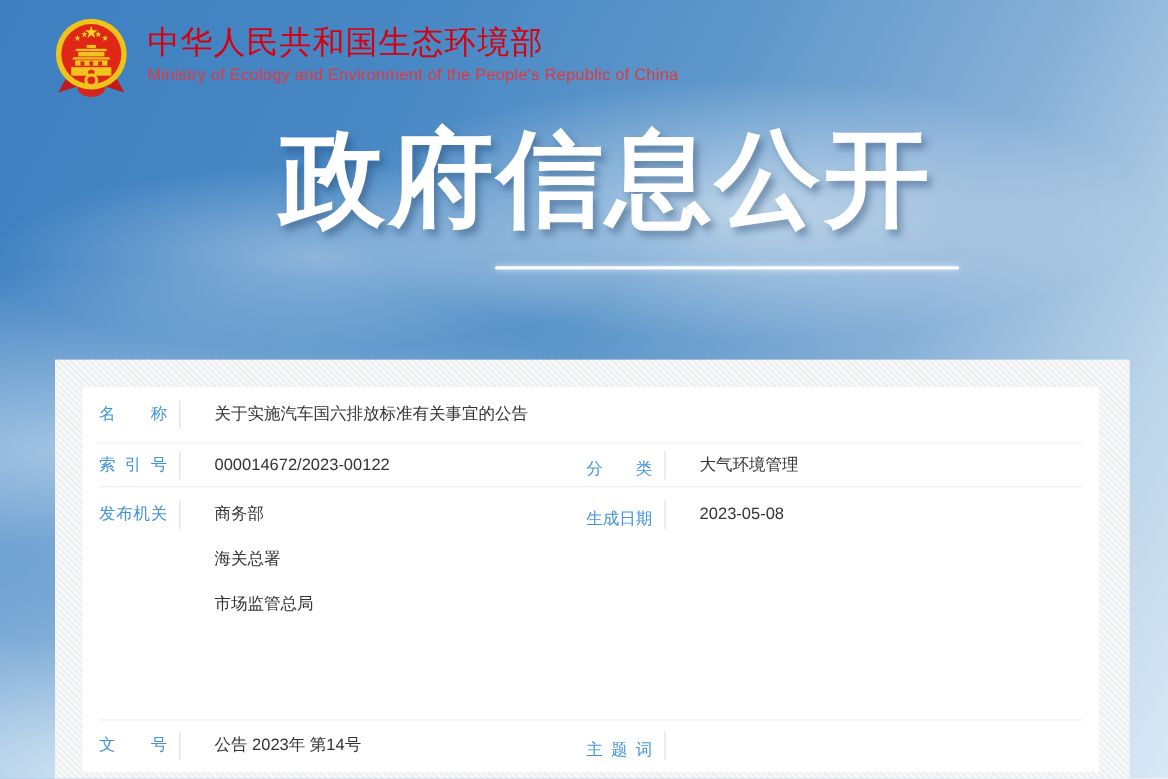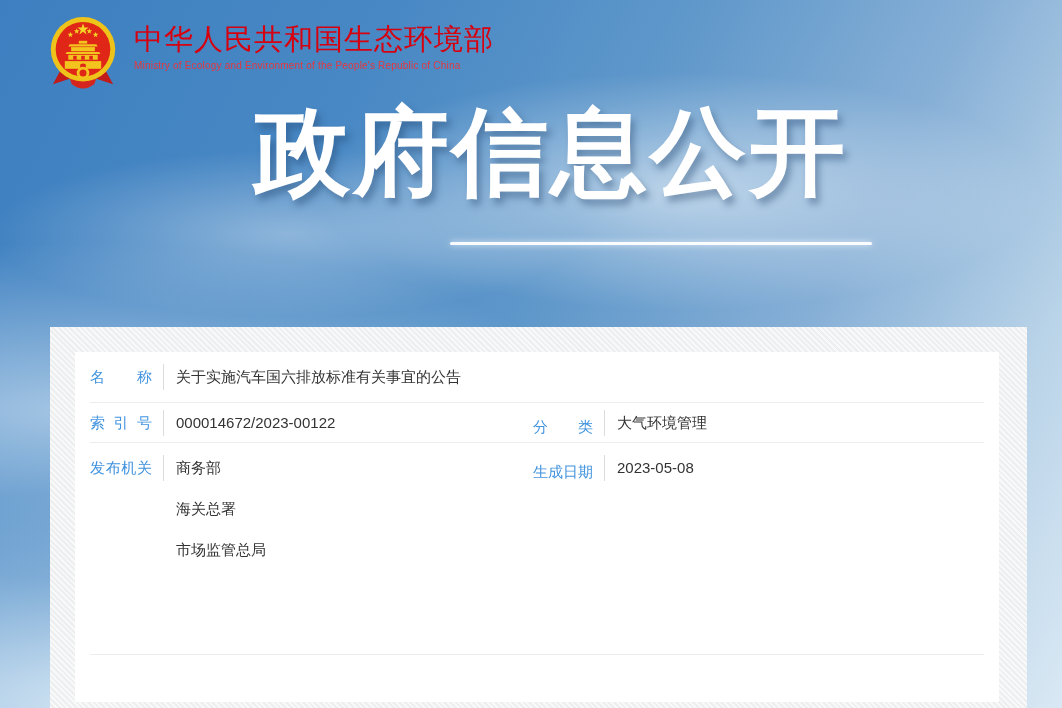--- a/index.html
+++ b/index.html
@@ -14,25 +14,25 @@
       radial-gradient(ellipse 760px 240px at 6% 58%, rgba(240,248,253,0.55), rgba(240,248,253,0) 70%),
       radial-gradient(ellipse 900px 300px at 12% 100%, rgba(224,238,248,0.95), rgba(224,238,248,0) 72%),
       linear-gradient(118deg, #3d7fc0 0%, #4888c4 28%, #5e97ca 48%, #86afd6 68%, #b9d3e8 85%, #d9e8f4 100%);
   }
 
   
   .header { position:absolute; left:48px; top:13px; display:flex; align-items:flex-start; }
   .emblem { width:70px; height:78px; display:block; }
   .ministry { margin-left:16px; padding-top:10px; cursor:pointer; }
   .ministry-cn { font-size:29px; font-weight:normal; color:#d7000f; letter-spacing:1px; line-height:1.15; }
-  .ministry-en { font-size:10px; color:#e23840; margin-top:4px; letter-spacing:0.2px; }
+  .ministry-en { font-size:15px; color:#e23840; margin-top:4px; letter-spacing:0.2px; }
 
   
   .banner-title {
-    position:absolute; left:40px; top:93px; width:1022px;
+    position:absolute; left:40px; top:104px; width:1022px;
     text-align:center; font-size:96px; font-weight:900; color:#ffffff;
     letter-spacing:3px; line-height:118px;
     text-shadow:4px 6px 7px rgba(35,70,110,0.42);
   }
   .banner-underline {
     position:absolute; left:450px; top:242px; width:422px; height:3px;
     background:#ffffff; opacity:0.96; border-radius:2px;
     box-shadow:0 0 6px rgba(255,255,255,0.8);
   }
 
@@ -58,21 +58,21 @@
   .cell-left { width:443px; flex:none; }
   .cell-right { flex:1; }
   .cell-top { align-items:flex-start; }
 
   .lbl {
     flex:none; width:62px; color:#4193de; font-size:15px;
     text-align:justify; text-align-last:justify; line-height:20px;
   }
   .lbl-right { width:60px;margin-top:8px; }
   .vline { flex:none; width:1px; height:26px; background:#dcdcdc; margin-left:11px; margin-right:12px; }
-  .val { color:#333333; font-size:15px; line-height:20px; white-space:nowrap; }
+  .val { color:#333333; font-size:15px; line-height:20px; white-space:nowrap;margin-left:19px; }
 
   .line41 { height:41px; display:flex; align-items:center; }
   .agency-list { display:flex; flex-direction:column; }
   .agency-list .line41 { padding-left:0; }
 </style>
 </head>
 <body>
 
 <div class="page">
 
@@ -158,16 +158,28 @@
           </div>
           <div class="line41">
               <span class="vline"></span>
             </div>
           <div class="line41">
               <span class="val">2023-05-08</span>
             </div>
         </div>
       </div>
 
+      <div class="row row-doc last">
+        <div class="cell cell-left">
+          <span class="lbl">文号</span>
+          <span class="vline"></span>
+          <span class="val">公告 2023年 第14号</span>
+        </div>
+        <div class="cell cell-right">
+          <span class="lbl lbl-right">主题词</span>
+          <span class="vline"></span>
+          <span class="val"></span>
+        </div>
+      </div>
 
     </div>
   </div>
 </div>
 
 </body></html>

